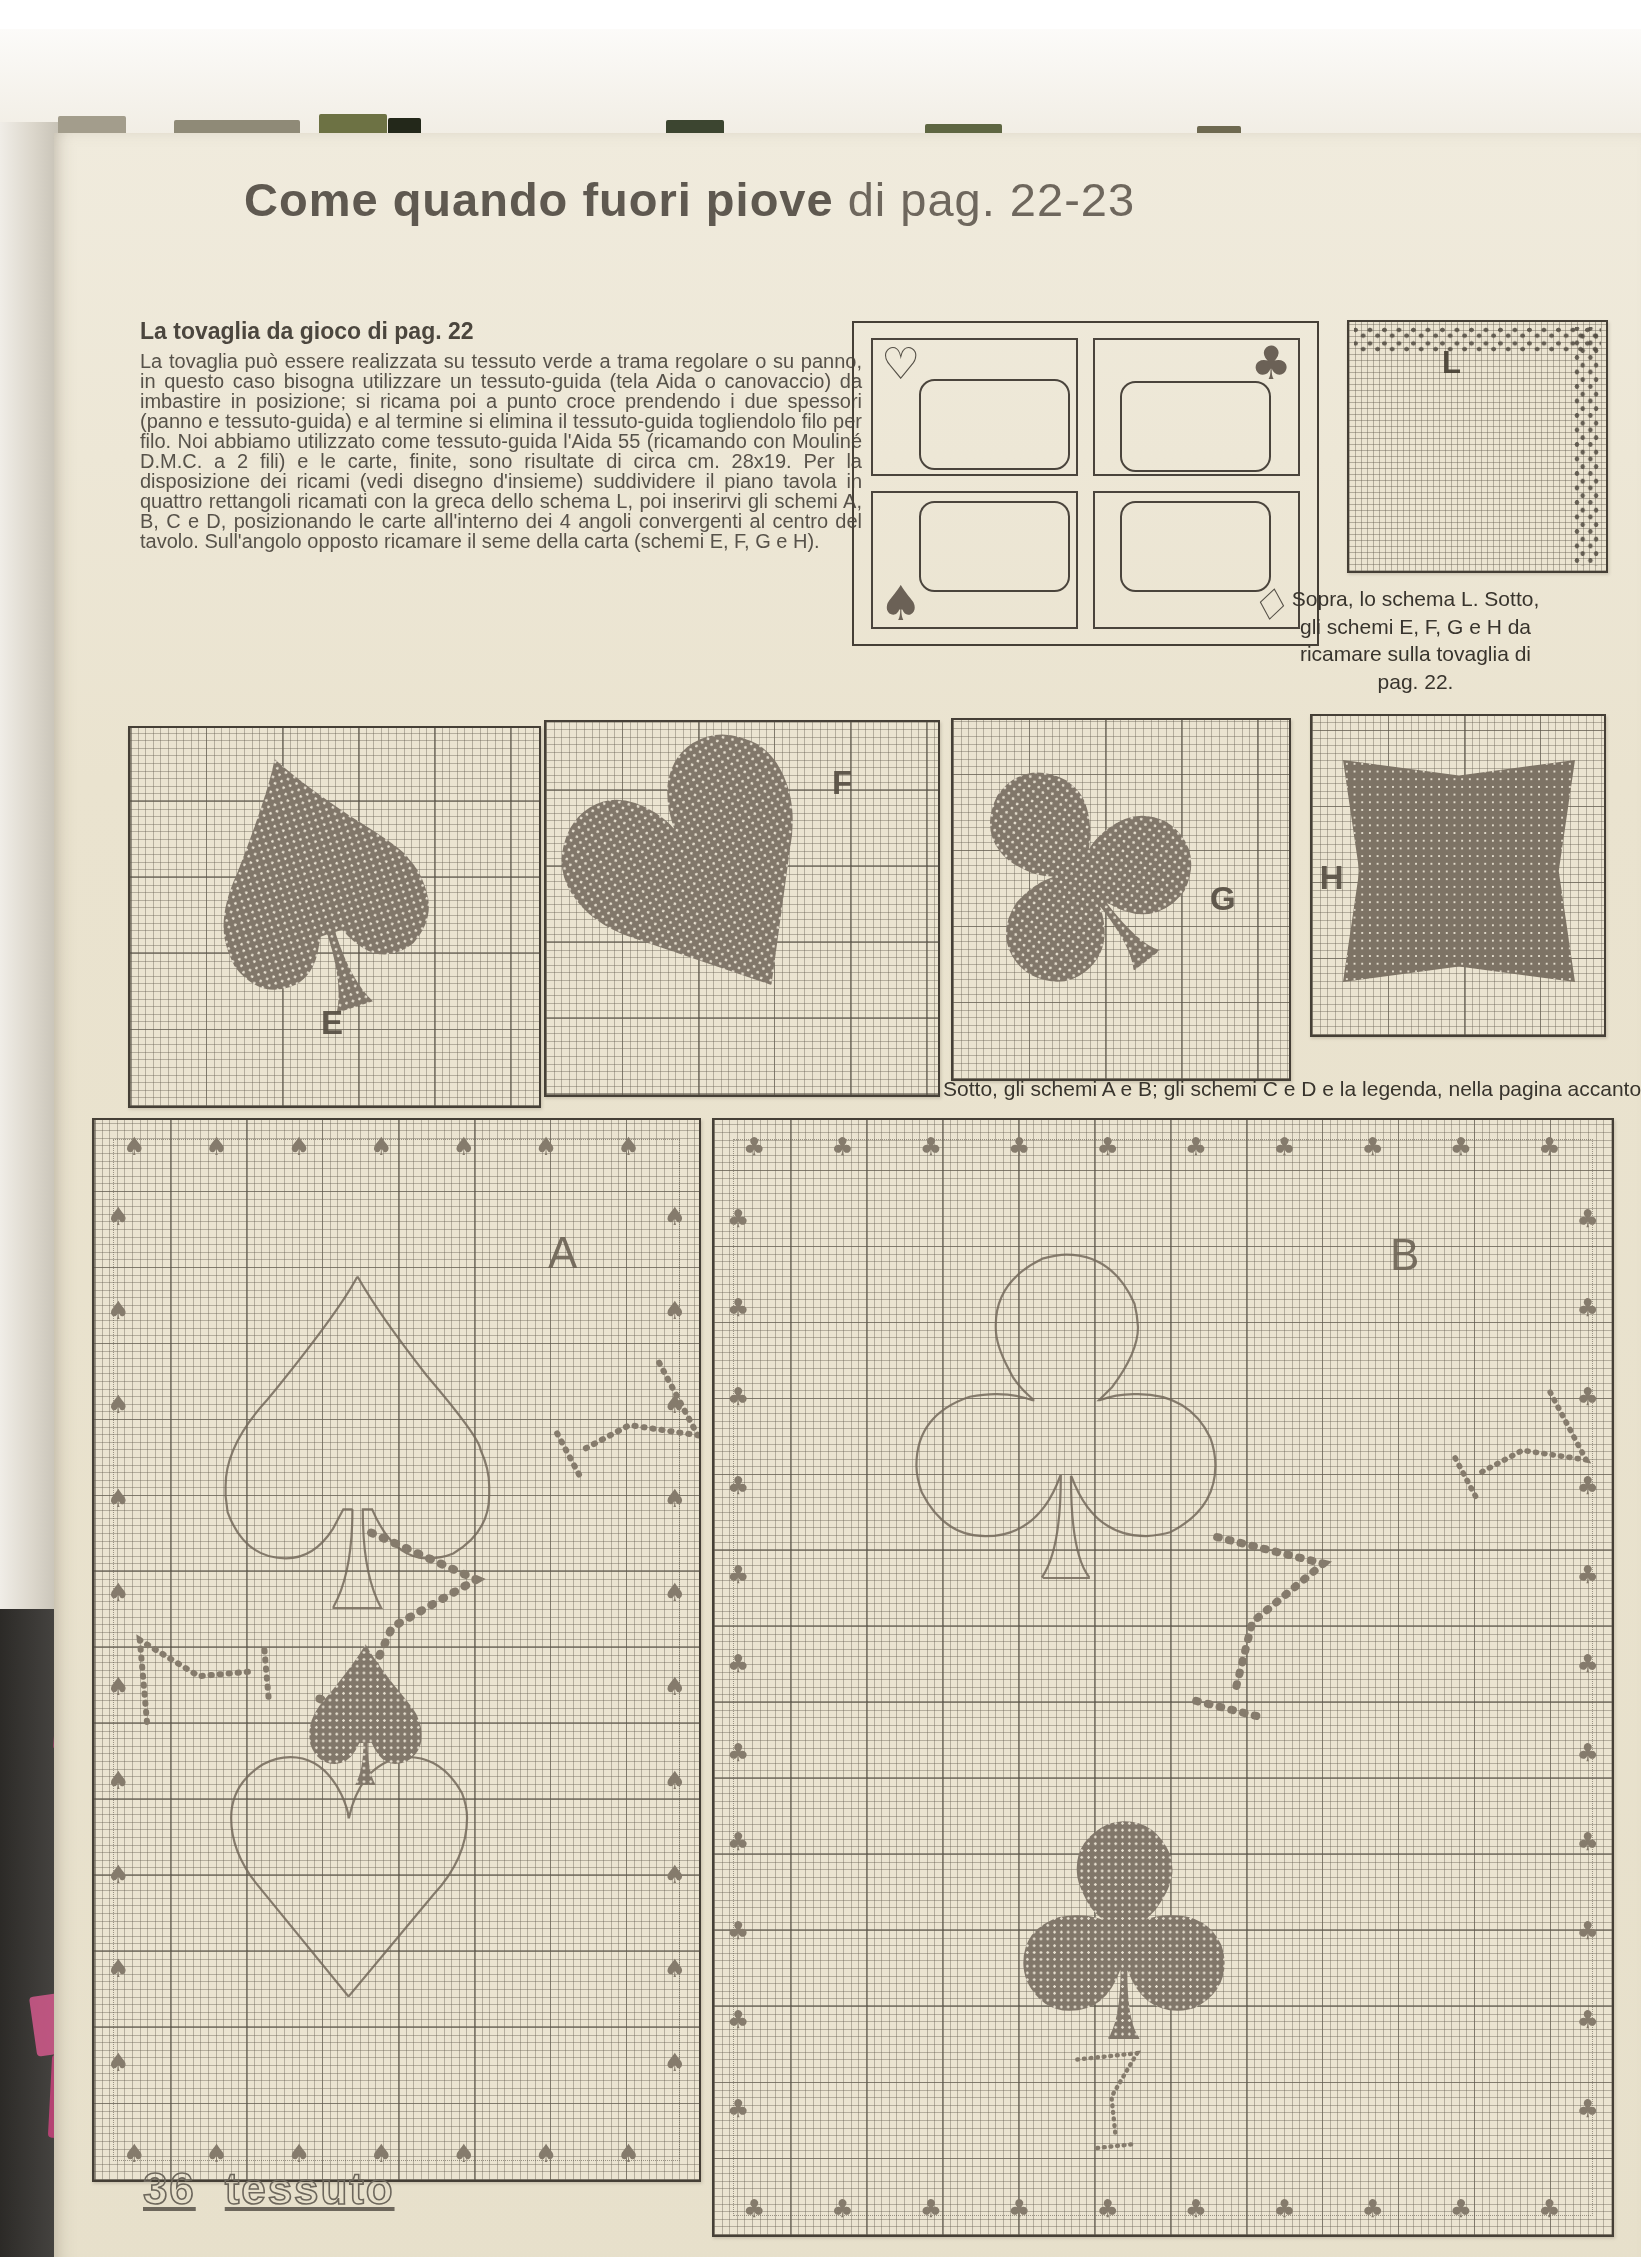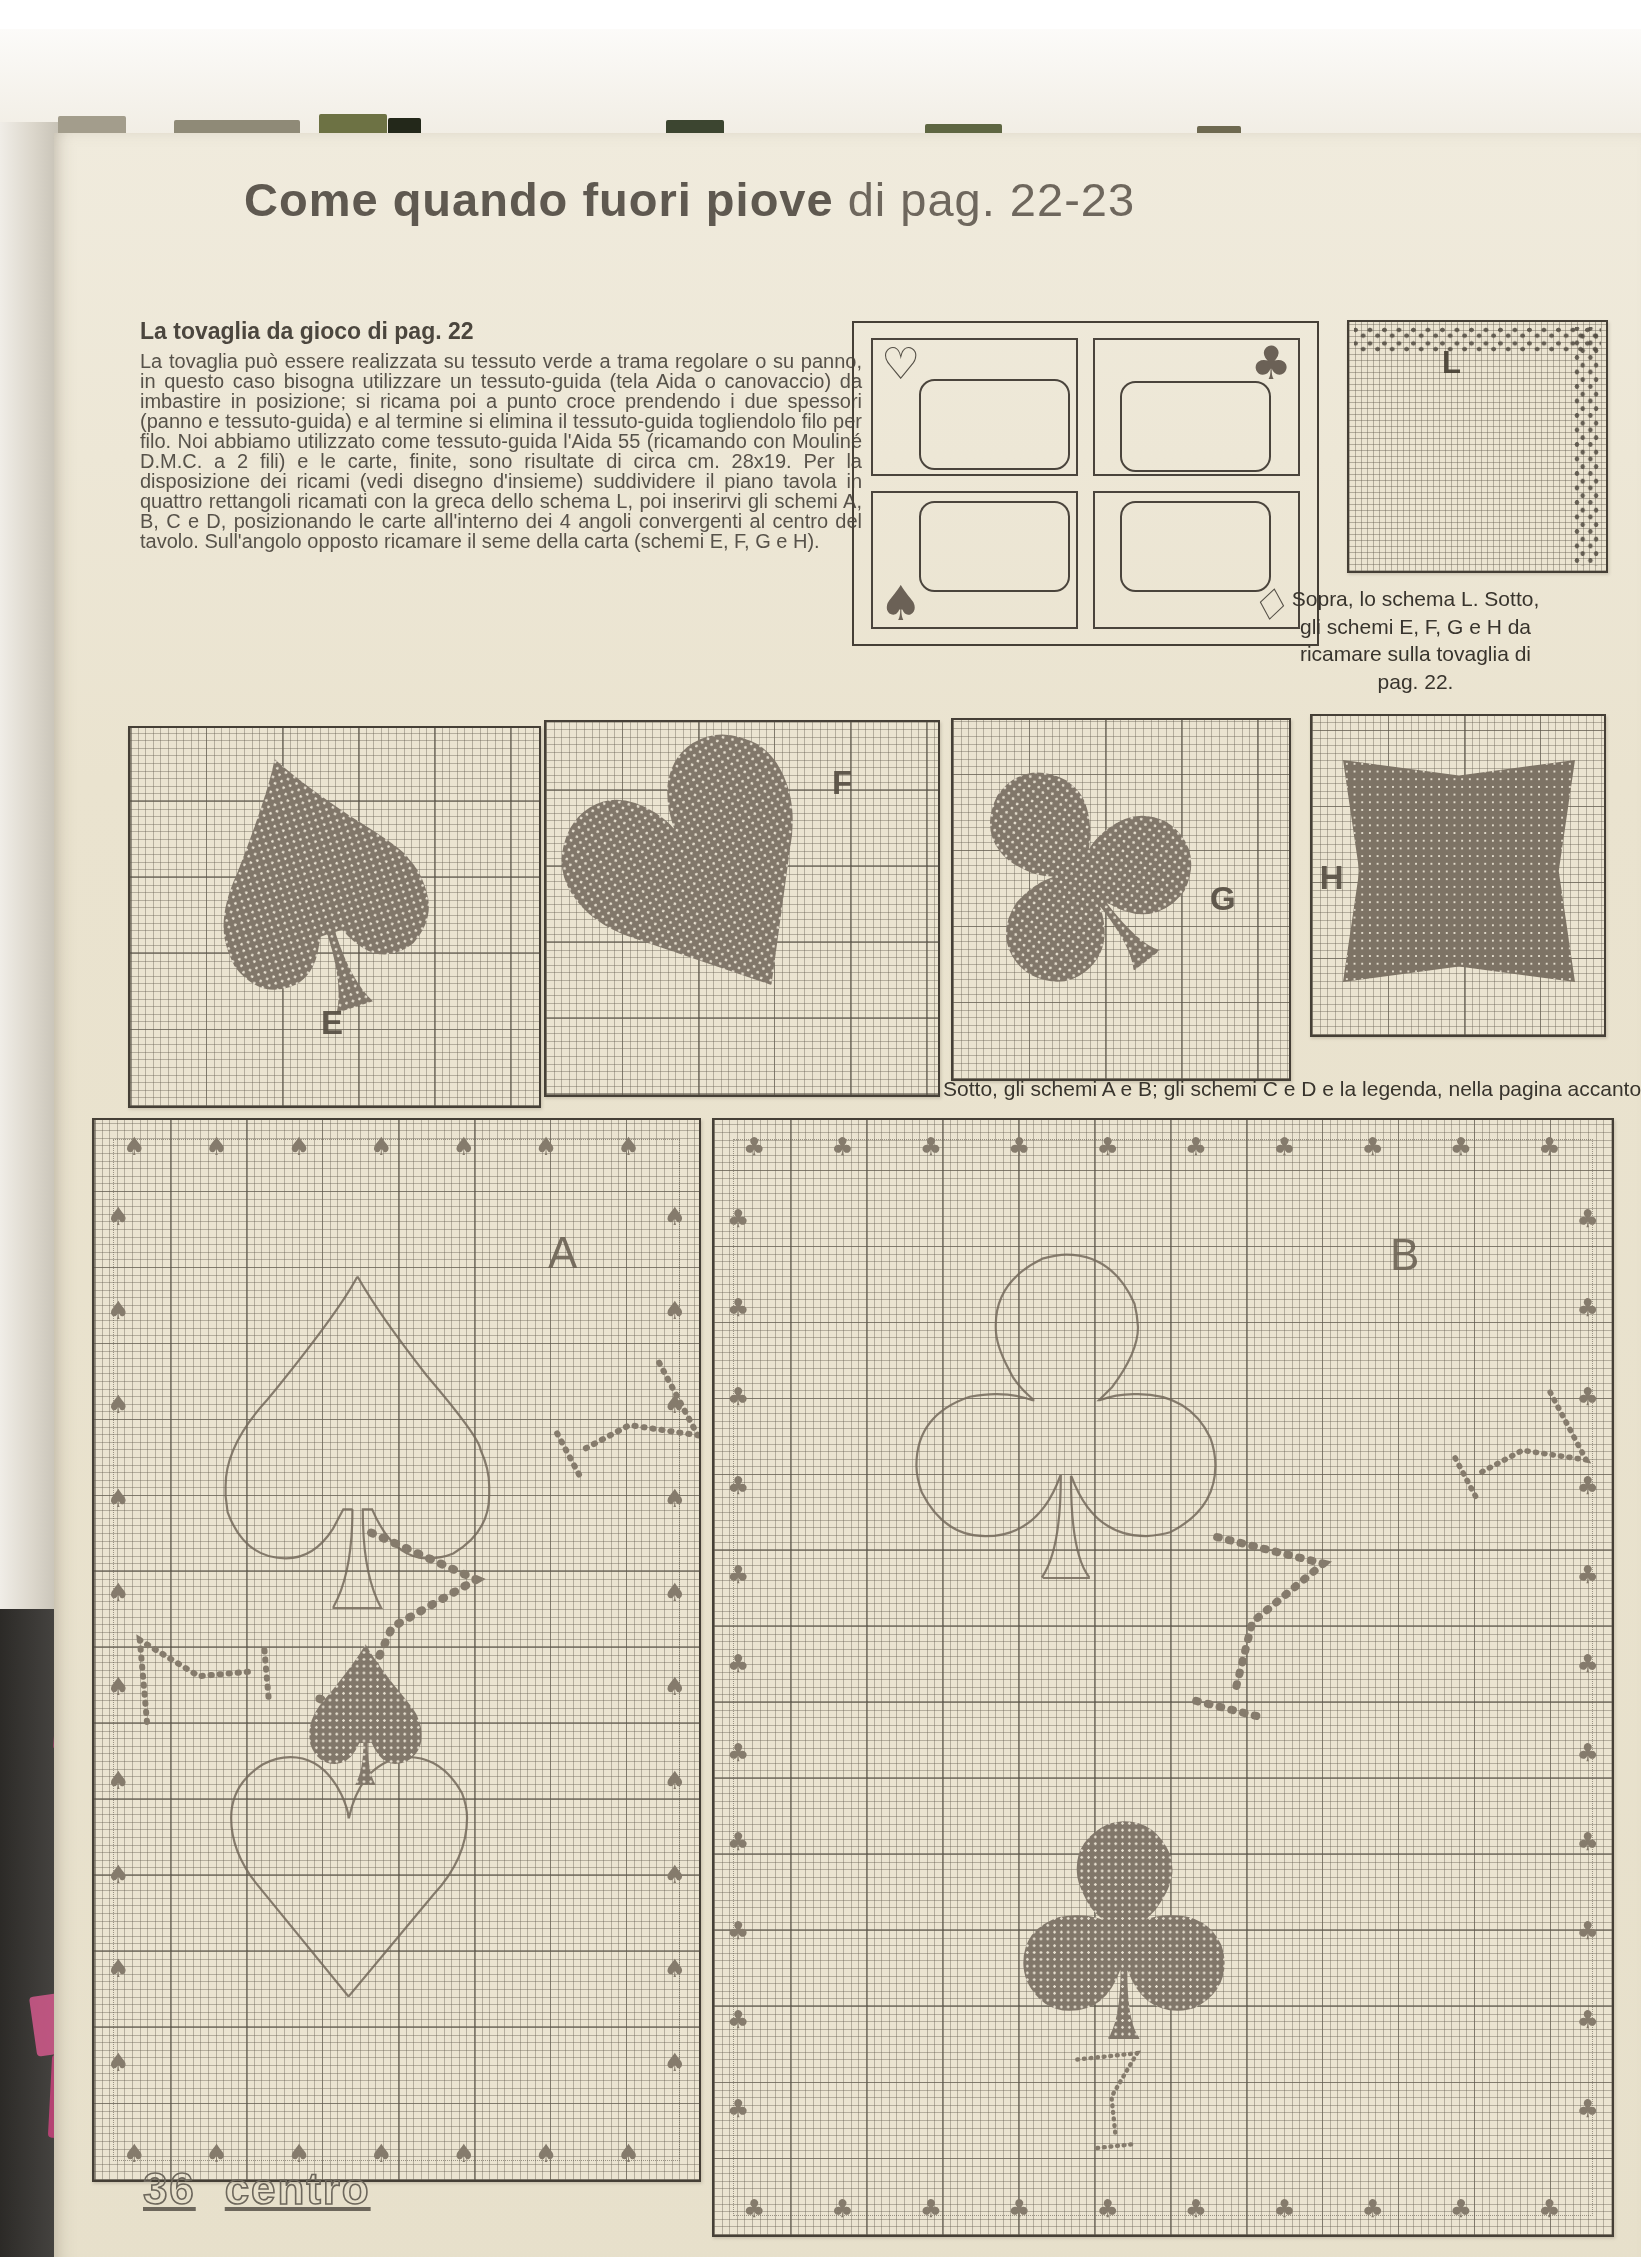--- a/index.html
+++ b/index.html
@@ -274,18 +274,18 @@
         </svg>
       <span class="suit tex" style="left:276px;top:666px;font-size:299px;">♣</span>
       <svg class="glass" style="left:340px;top:929px;width:116px;height:106px;transform:rotate(-6deg);" viewBox="0 0 100 120">
         <path d="M16 8 L84 8 L50 54 L50 100 M28 110 L72 110"></path>
         </svg>
       <span class="chart-label thin-label" style="left:676px;top:110px;">B</span>
     </div>
 
     <div class="folio">
       <span>36</span>
-      <span>centro</span>
+      <span>tessuto</span>
     </div>
 
   </div>
 </div>
 
 
 </body></html>

